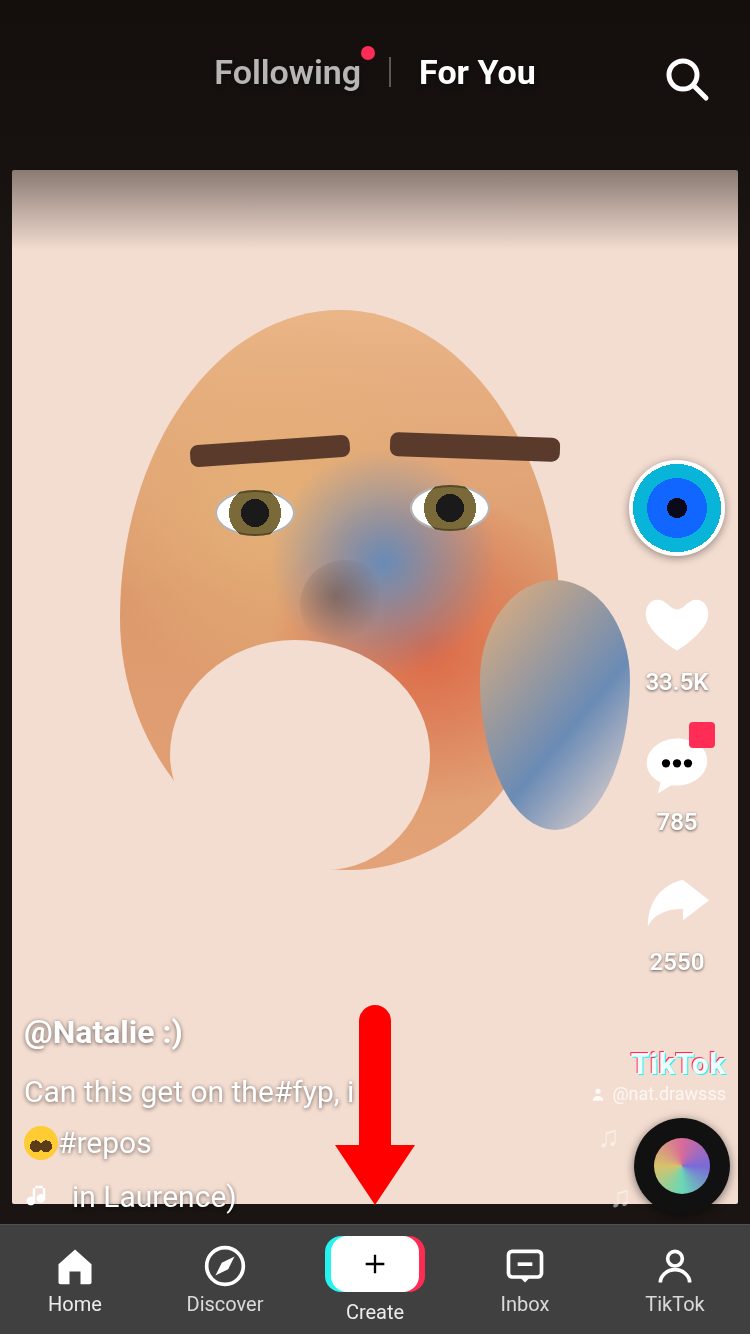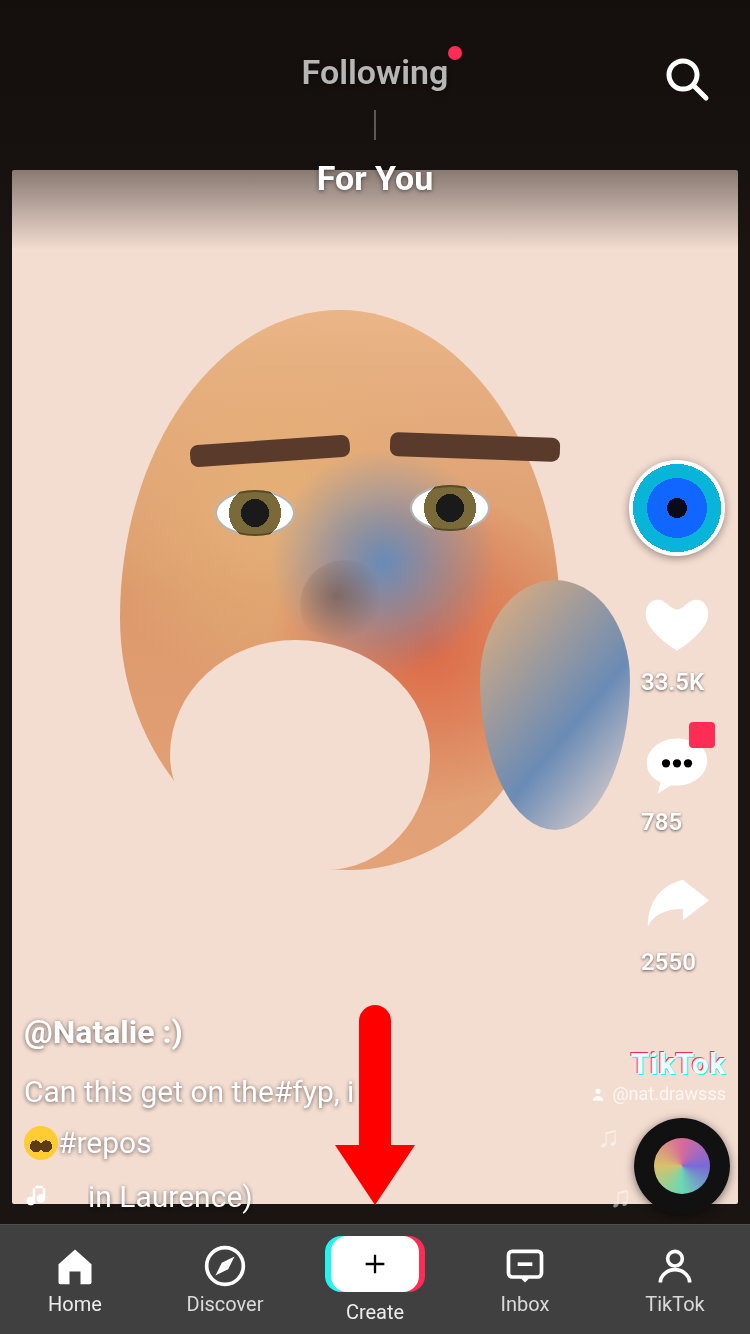--- a/index.html
+++ b/index.html
@@ -53,21 +53,21 @@
   }
   .hair-side {
     position:absolute; left:480px; top:580px; width:150px; height:250px;
     background:linear-gradient(130deg,#e6b07a 0%, #6a8bb5 60%, #f3dcd0 100%);
     border-radius:50% 50% 50% 50% / 40% 40% 60% 60%;
   }
 
   
   .top-tabs {
     position:absolute; top:52px; left:0; right:0;
-    display:flex; justify-content:center; align-items:center; gap:18px;flex-direction:column;
+    display:flex; justify-content:center; align-items:center; gap:28px;
   }
   .tab {
     font-size:34px; font-weight:600; color:rgba(255,255,255,0.7);
     position:relative;
     text-shadow:0 1px 4px rgba(0,0,0,0.5);
   }
   .tab.active { color:#fff; font-weight:700; }
   .tab-sep { width:2px; height:30px; background:rgba(255,255,255,0.3); }
   .red-dot { position:absolute; top:-6px; right:-14px; width:14px; height:14px; border-radius:50%; background:#ff2d55; }
   .search-btn {
@@ -77,21 +77,21 @@
 
   
   .rail { position:absolute; right:18px; top:460px; width:110px; display:flex; flex-direction:column; align-items:center; gap:34px; }
   .avatar {
     width:96px; height:96px; border-radius:50%; border:3px solid #fff;
     background:
       radial-gradient(circle at 50% 50%, #0a0a1a 0 10px, #1166ff 10px 30px, #08b5d9 30px 44px, #fff 44px 48px),
       #fff;
     box-shadow:0 2px 8px rgba(0,0,0,0.4);
   }
-  .rail-item { display:flex; flex-direction:column; gap:6px; }
+  .rail-item { display:flex; flex-direction:column; align-items:center; gap:6px; }
   .rail-count { color:#fff; font-size:24px; font-weight:600; text-shadow:0 1px 3px rgba(0,0,0,0.6); }
   .icon-wrap { width:72px; height:72px; display:flex; align-items:center; justify-content:center; position:relative; }
   .gift-badge {
     position:absolute; top:-8px; right:-2px; width:26px; height:26px; border-radius:4px;
     background:#ff2d55;
   }
   .watermark { position:absolute; right:24px; bottom:230px; text-align:right; color:rgba(255,255,255,0.9); }
   .watermark .logo { font-size:30px; font-weight:800; letter-spacing:0.5px; text-shadow:1px 1px 0 #25f4ee, -1px -1px 0 #fe2c55; }
   .watermark .handle { font-size:18px; opacity:0.85; margin-top:2px; display:flex; gap:6px; align-items:center; justify-content:flex-end; }
   .disc {
@@ -117,21 +117,21 @@
   .username { font-size:32px; font-weight:700; margin-bottom:18px; }
   .caption-line { font-size:30px; line-height:1.5; margin-bottom:6px; display:flex; flex-wrap:wrap; align-items:center; }
   .emoji {
     width:34px; height:34px; border-radius:50%;
     background:
       radial-gradient(circle at 35% 60%, #5a3b1a 0 6px, transparent 6px),
       radial-gradient(circle at 65% 60%, #5a3b1a 0 6px, transparent 6px),
       radial-gradient(circle,#ffcc33 0 100%);
     display:inline-block; vertical-align:middle;
   }
-  .sound-row { display:flex; align-items:center; gap:34px; font-size:30px; margin-top:14px; }
+  .sound-row { display:flex; align-items:center; gap:18px; font-size:30px; margin-top:14px; }
   .sound-row .marquee { white-space:nowrap; overflow:hidden; }
 
   
   .bottom-nav {
     position:absolute; left:0; right:0; bottom:0; height:110px;
     background:#404040;
     display:flex; justify-content:space-around; align-items:center;
     border-top:1px solid rgba(255,255,255,0.08);
   }
   .nav-item { display:flex; flex-direction:column; align-items:center; gap:4px; color:rgba(255,255,255,0.9); width:130px; }

